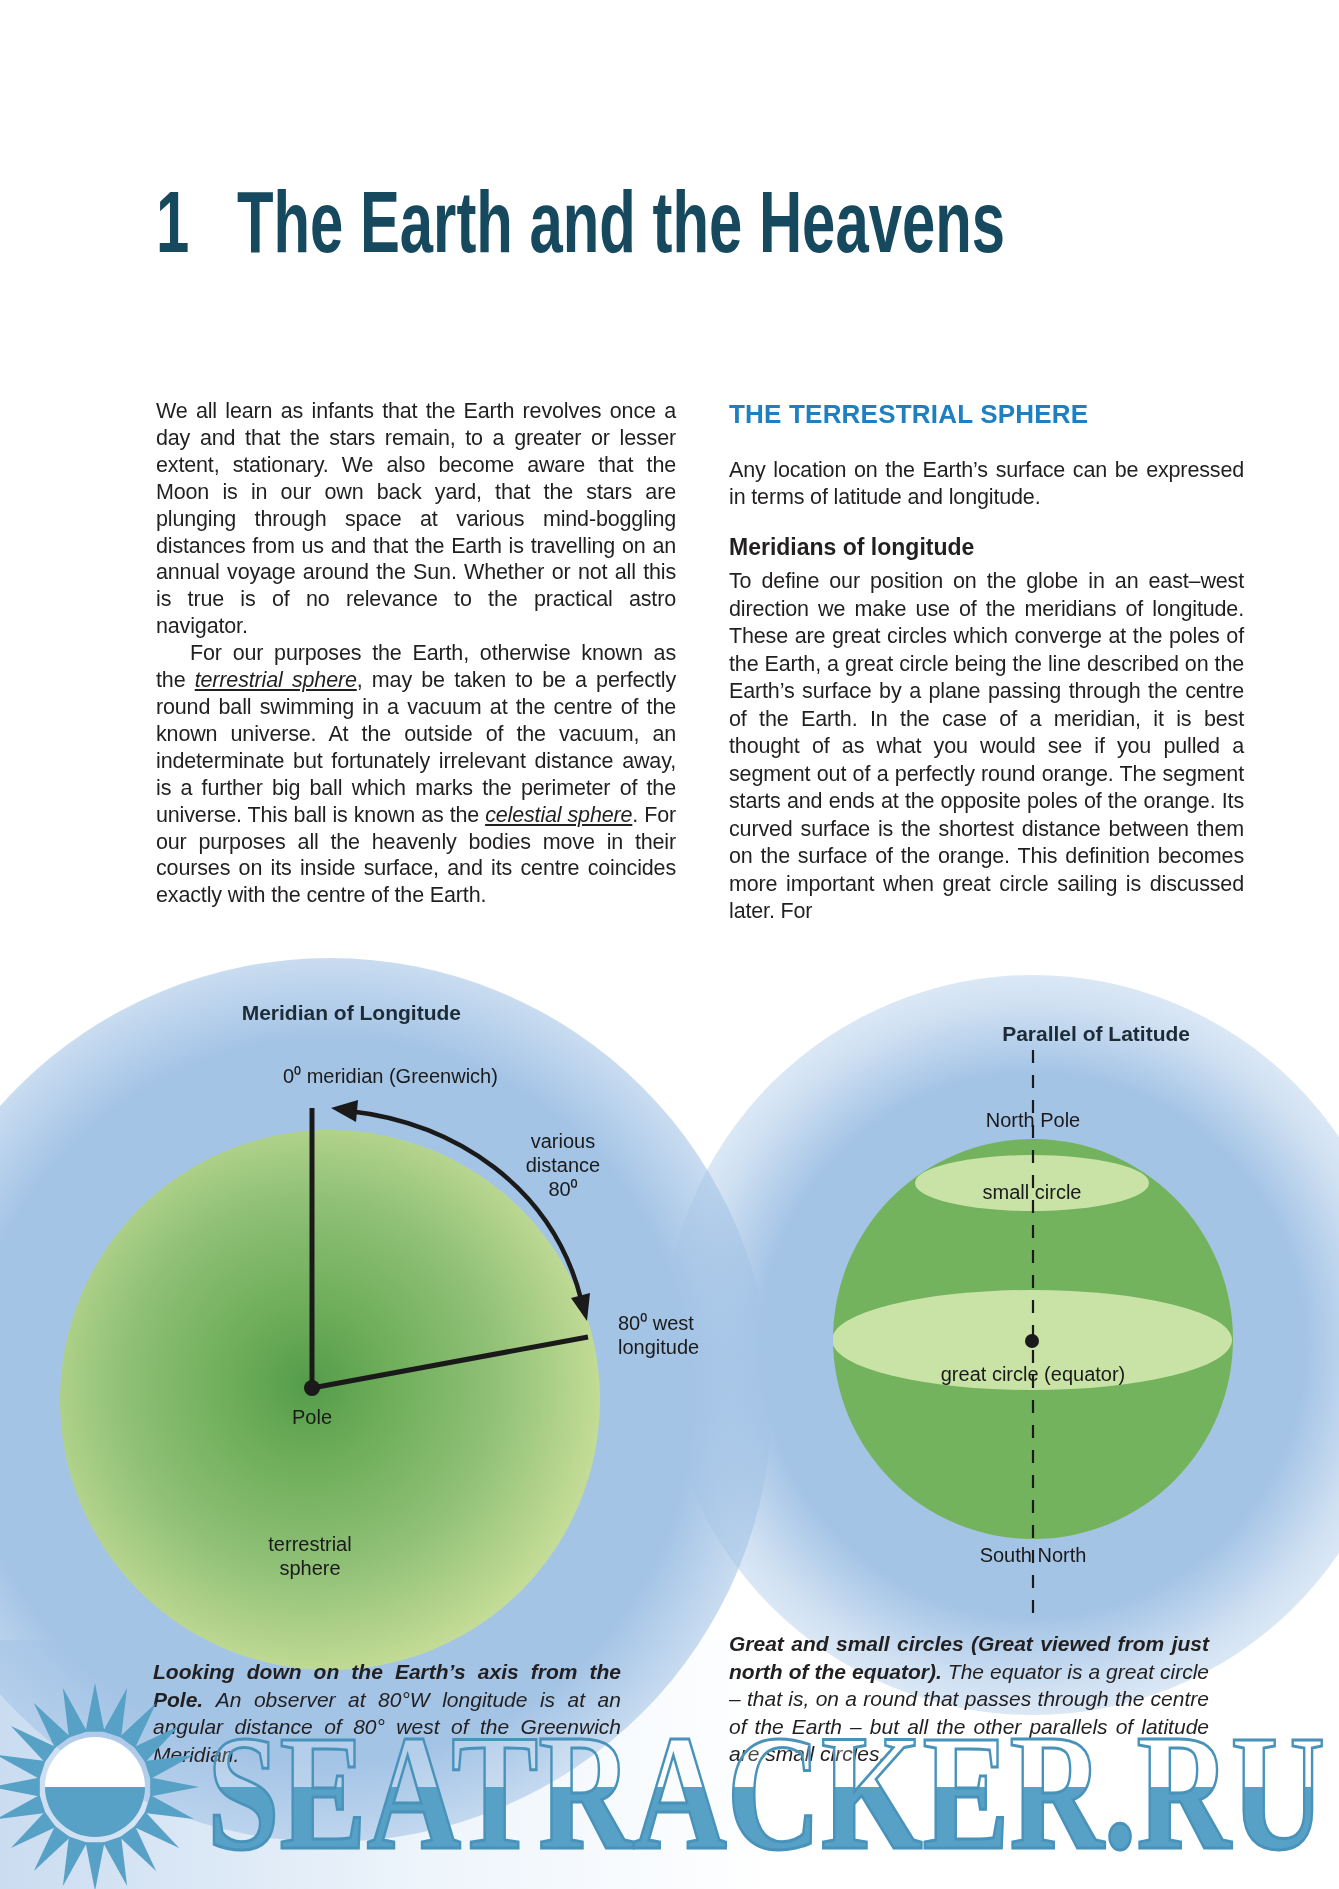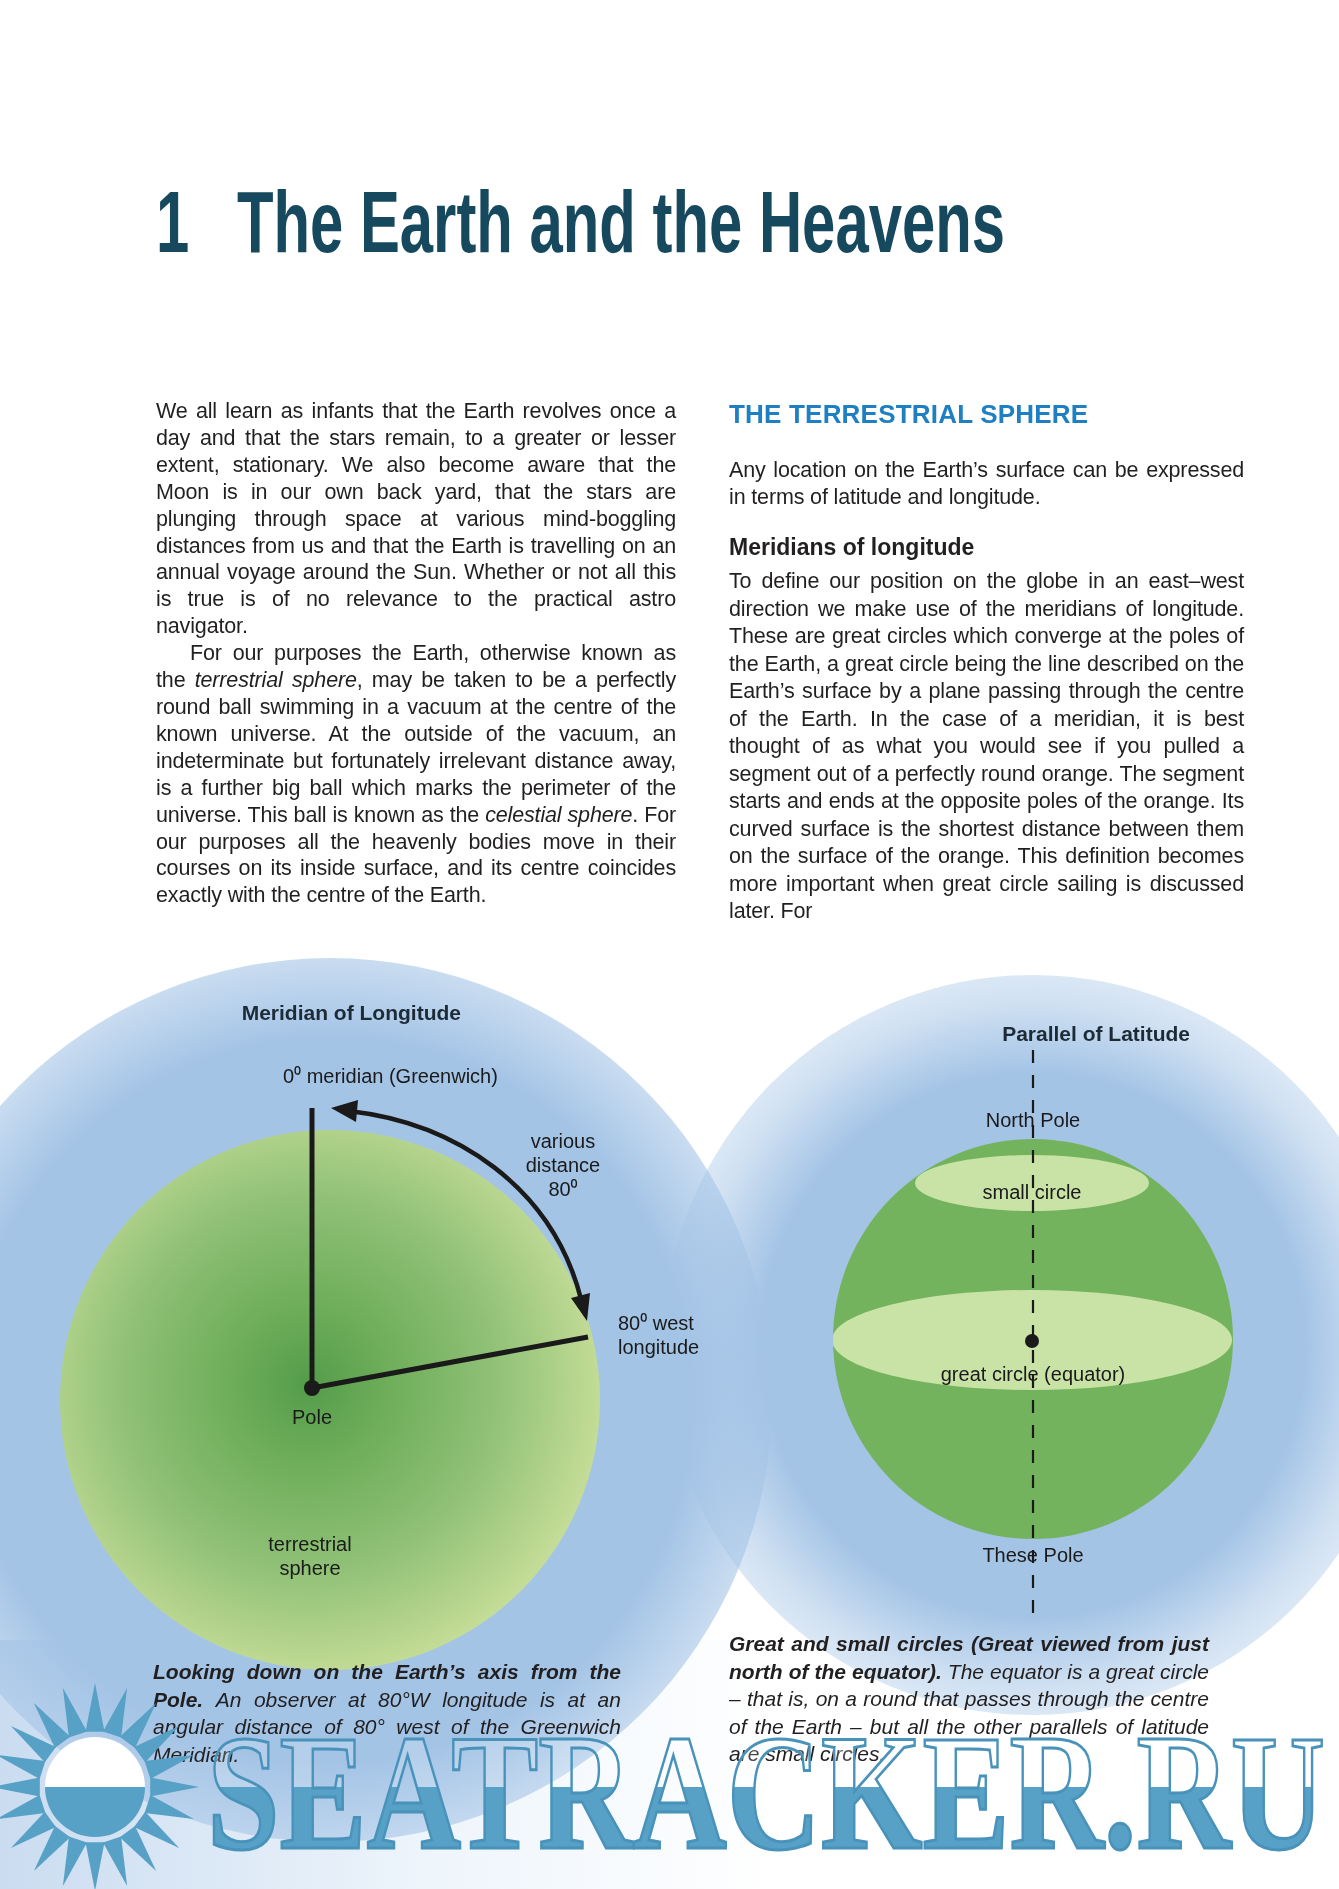--- a/index.html
+++ b/index.html
@@ -15,21 +15,21 @@
 
   .col{font-size:21.5px;line-height:26.9px;text-align:justify;letter-spacing:-0.15px;}
   .col p{margin:0;}
   .left-col{left:156px;top:398px;width:520px;}
   .left-col .indent{text-indent:34px;}
   .right-col-intro{left:729px;top:457px;width:515px;}
   .right-col-body{left:729px;top:568px;width:515px;line-height:27.5px;}
   .section-heading{left:729px;top:399px;font-size:26px;font-weight:bold;
                    color:var(--c-heading_blue);letter-spacing:0.2px;white-space:nowrap;}
   .sub-heading{left:729px;top:534px;font-size:23px;font-weight:bold;color:var(--c-ink);white-space:nowrap;}
-  .ital{font-style:italic;}
+  .ital{font-style:italic;text-decoration:underline;}
 
   
   .diagram-title{font-size:21px;font-weight:bold;color:var(--c-diagram_title_ink);text-align:right;}
   .dlabel{font-size:20px;color:var(--c-label_ink);white-space:nowrap;}
   .dlabel.center{text-align:center;}
 
   
   .bottom-band{left:0;top:1640px;width:780px;height:249px;z-index:0;
     background:linear-gradient(90deg,rgba(193,214,238,0.85) 0%,rgba(221,235,248,0.5) 55%,rgba(255,255,255,0) 100%);}
   .glow-left{left:-112px;top:958px;width:884px;height:884px;border-radius:50%;z-index:1;
@@ -109,21 +109,21 @@
   <div class="abs dlabel center layer4" style="left:280px;top:1406px;width:64px;">Pole</div>
   <div class="abs dlabel center layer4" style="left:230px;top:1532px;width:160px;line-height:24px;white-space:normal;">
     <div>terrestrial</div>
     <div>sphere</div>
   </div>
 
   <div class="abs diagram-title layer4" style="left:890px;top:1022px;width:300px;">Parallel of Latitude</div>
   <div class="abs dlabel center layer4" style="left:933px;top:1109px;width:200px;">North Pole</div>
   <div class="abs dlabel center layer4" style="left:932px;top:1181px;width:200px;">small circle</div>
   <div class="abs dlabel center layer4" style="left:913px;top:1363px;width:240px;">great circle (equator)</div>
-  <div class="abs dlabel center layer4" style="left:933px;top:1544px;width:200px;">These Pole</div>
+  <div class="abs dlabel center layer4" style="left:933px;top:1544px;width:200px;">South North</div>
 
   <div class="abs caption caption-left">
     <span class="cap-bold">Looking down on the Earth’s axis from the Pole. </span><span>An observer at 80°W longitude is at an angular distance of 80° west of the Greenwich Meridian.</span>
   </div>
   <div class="abs caption caption-right">
     <span class="cap-bold">Great and small circles (Great viewed from just north of the equator). </span><span>The equator is a great circle – that is, on a round that passes through the centre of the Earth – but all the other parallels of latitude are small circles.</span>
   </div>
 
   <svg id="watermark-layer" class="abs" width="1339" height="1889" viewBox="0 0 1339 1889">
     <defs>

